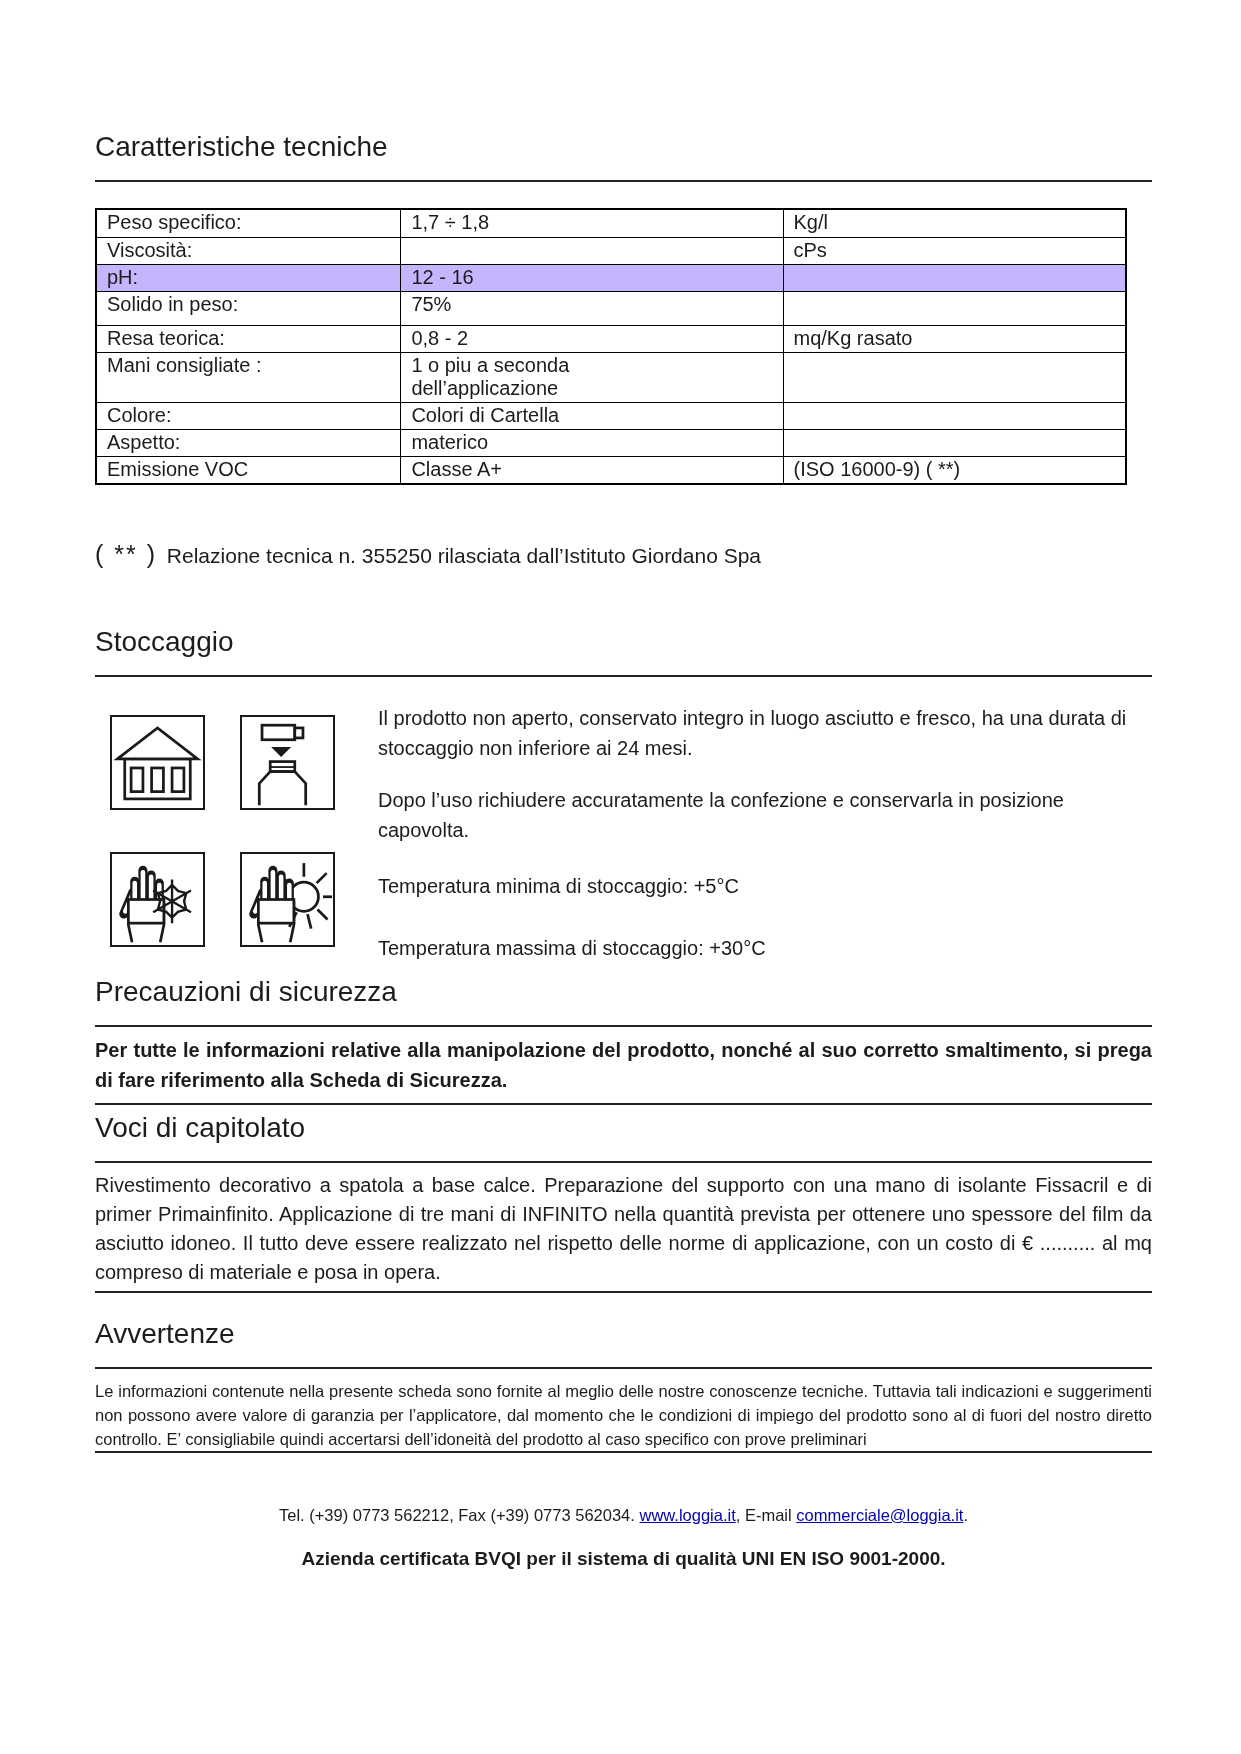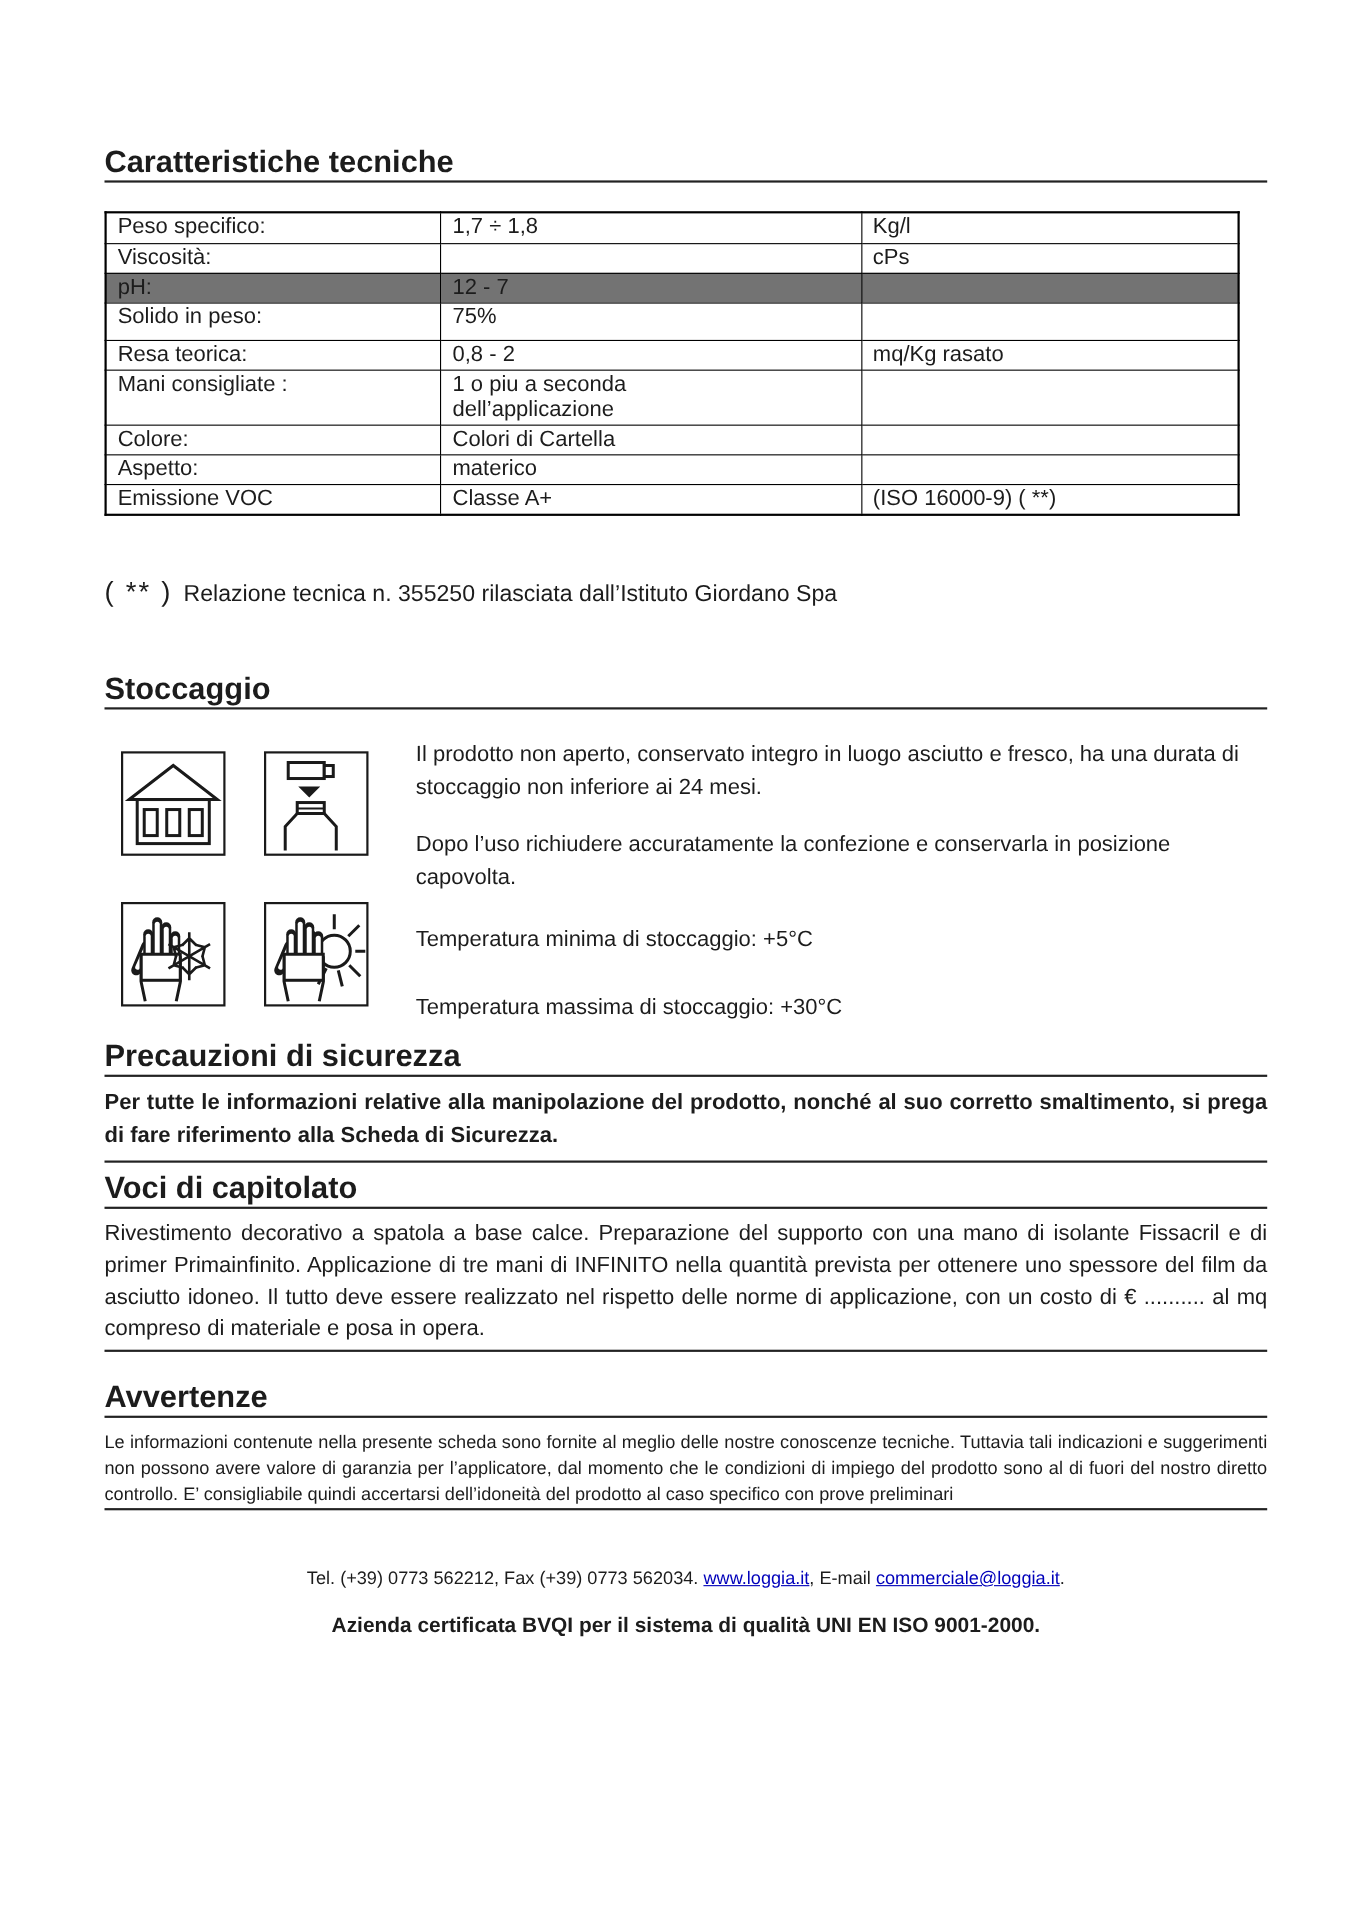--- a/index.html
+++ b/index.html
@@ -5,41 +5,41 @@
   * { margin:0; padding:0; box-sizing:border-box; }
   html,body { background:#888; }
   .page {
     width:1241px; height:1754px; background:#ffffff; position:relative;
     font-family:"Liberation Sans","DejaVu Sans",sans-serif; color:#1c1c1c;
     margin:0 auto; overflow:hidden;
   }
   .content { position:absolute; left:95px; top:0; width:1057px; }
 
   .sec-head {
-    font-size:28px; line-height:34px; font-weight:700;
-    border-bottom:2px solid #222; 
+    font-size:28px; line-height:34px; font-weight:400;
+    border-bottom:2px solid #222; padding-bottom:16px;
   }
   .sec-head.h-tech     { margin-top:130px; }
   .sec-head.h-storage  { margin-top:56px; }
   .sec-head.h-safety   { margin-top:12px; }
   .sec-head.h-specs    { margin-top:6px; }
   .sec-head.h-warnings { margin-top:24px; }
 
   table.tech {
     width:1032px; margin-top:26px; border-collapse:collapse;
     border:2px solid #000; font-size:20px;
   }
   table.tech td {
     border:1px solid #000; padding:1px 10px 2px 10px;
     line-height:23px; vertical-align:top; white-space:pre-line;
   }
   table.tech col.c1 { width:29.6%; }
   table.tech col.c2 { width:37.1%; }
   table.tech col.c3 { width:33.3%; }
-  table.tech tr.shaded td { background:#737373; }
+  table.tech tr.shaded td { background:#c4b5fd; }
   table.tech tr:nth-child(4) td { height:34px; }
   table.tech tr:nth-child(1) td { height:28px; }
   table.tech tr:nth-child(9) td { height:28px; }
 
   .footnote { margin-top:56px; font-size:21px; line-height:26px; }
   .footnote .fn-marker { font-size:25px; letter-spacing:2px; margin-right:4px; }
 
   .storage-flex { margin-top:26px; display:flex; }
   .icon-grid {
     margin-left:15px; margin-top:12px; width:226px; flex:0 0 226px;
@@ -98,21 +98,21 @@
             <td>1,7 ÷ 1,8</td>
             <td>Kg/l</td>
           </tr>
           <tr>
             <td>Viscosità:</td>
             <td></td>
             <td>cPs</td>
           </tr>
           <tr class="shaded">
             <td>pH:</td>
-            <td>12 - 7</td>
+            <td>12 - 16</td>
             <td></td>
           </tr>
           <tr>
             <td>Solido in peso:</td>
             <td>75%</td>
             <td></td>
           </tr>
           <tr>
             <td>Resa teorica:</td>
             <td>0,8 - 2</td>

